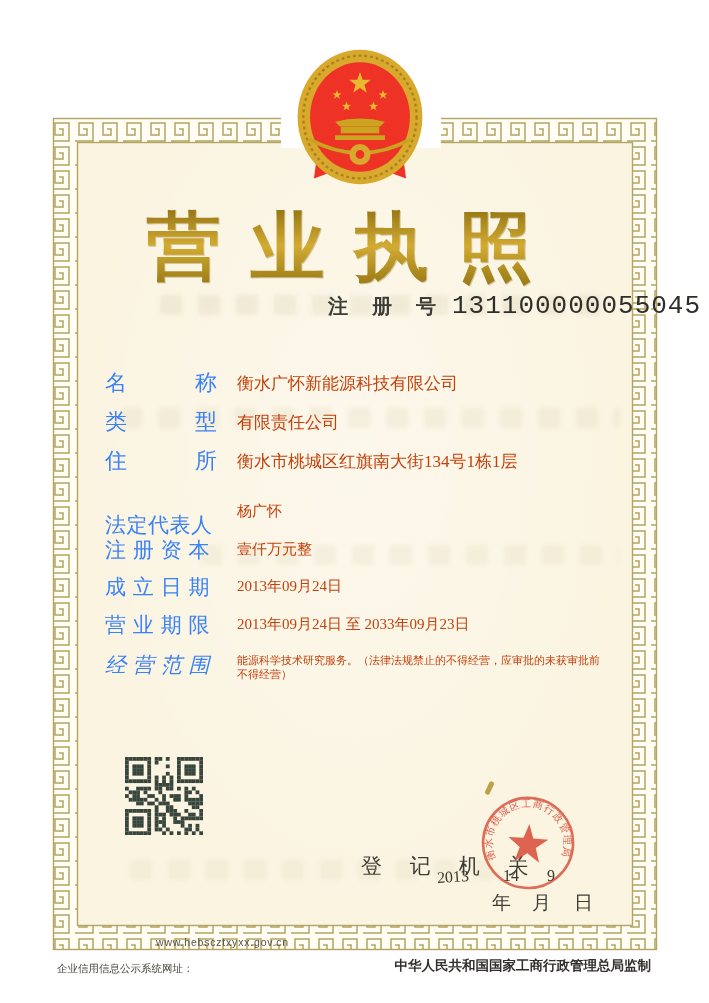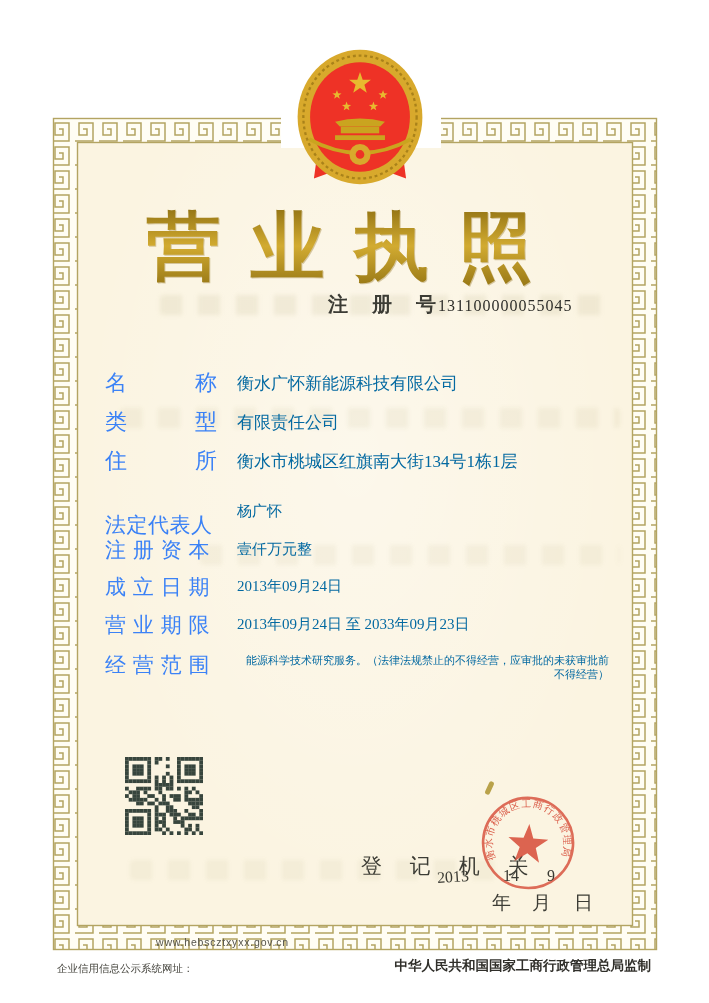--- a/index.html
+++ b/index.html
@@ -13,24 +13,24 @@
   .ghost{background:repeating-linear-gradient(90deg, rgba(186,175,130,0.16) 0 22px, rgba(0,0,0,0) 22px 38px);
          filter:blur(2px);border-radius:4px;}
   
   .title{left:0;right:0;top:198px;text-align:center;font-size:74px;font-weight:900;
          letter-spacing:30px;
          background:linear-gradient(180deg,#8a6c10 4%,#d2ab31 48%,#8a6c10 98%);
          -webkit-background-clip:text;background-clip:text;color:transparent;
          filter:drop-shadow(1px 1px 0 rgba(140,105,20,0.35));}
   .reg-row{top:291px;left:328px;font-size:20px;color:#3c3c35;}
   .reg-label{font-weight:600;letter-spacing:2px;}
-  .reg-number{font-family:Liberation Serif, serif;font-size:16px;color:#2e2e2a;letter-spacing:1px;}
+  .reg-number{font-family:Liberation Mono, monospace;font-size:26px;color:#2e2e2a;letter-spacing:1px;margin-left:14px;}
   .f-label{position:absolute;left:105px;font-size:22px;color:#3b82f6;letter-spacing:0.5px;white-space:pre;}
   .f-label.small{font-size:21px;}
-  .f-value{position:absolute;left:237px;font-family:"Liberation Serif",serif;color:#0369a1;white-space:pre;text-align:right;}
+  .f-value{position:absolute;left:237px;font-family:"Liberation Serif",serif;color:#c2410c;white-space:pre;}
   .v-big{font-size:17px;}
   .v-mid{font-size:15px;}
   .v-scope{font-size:11px;width:372px;line-height:1.25;white-space:normal;}
   .authority{top:852px;left:361px;font-size:21px;color:#3c3c35;letter-spacing:11px;white-space:pre;}
   .dt{position:absolute;font-family:"Liberation Serif",serif;color:#3a3a33;font-size:16px;}
   .du{position:absolute;font-size:19px;color:#3c3c35;}
   .border-url{top:936px;left:156px;font-size:10.5px;color:#55544c;letter-spacing:0.8px;}
   .foot-left{top:962px;left:57px;font-size:10.5px;color:#45443d;}
   .foot-right{top:957px;right:58px;font-size:13.5px;font-weight:600;color:#302f2a;font-family:"Liberation Serif",serif;}
   svg{display:block;}
@@ -132,21 +132,21 @@
   </div>
   <div>
     <span class="f-label small" style="top:573px;">成 立 日 期</span>
     <span class="f-value v-mid" style="top:577px;">2013年09月24日</span>
   </div>
   <div>
     <span class="f-label small" style="top:611px;">营 业 期 限</span>
     <span class="f-value v-mid" style="top:615px;">2013年09月24日 至 2033年09月23日</span>
   </div>
   <div>
-    <span class="f-label small" style="top:651px;">经 营 范 围</span>
+    <span class="f-label small" style="top:651px;font-style:italic;">经 营 范 围</span>
     <span class="f-value v-scope" style="top:654px;">能源科学技术研究服务。（法律法规禁止的不得经营，应审批的未获审批前不得经营）</span>
   </div>
 
   <svg id="qr-svg" class="abs" style="left:125px;top:757px;" width="78" height="78" viewBox="0 0 21 21">
       <rect x="0" y="0" width="1.02" height="1.02" fill="#37453d"></rect>
       <rect x="1" y="0" width="1.02" height="1.02" fill="#37453d"></rect>
       <rect x="2" y="0" width="1.02" height="1.02" fill="#37453d"></rect>
       <rect x="3" y="0" width="1.02" height="1.02" fill="#37453d"></rect>
       <rect x="4" y="0" width="1.02" height="1.02" fill="#37453d"></rect>
       <rect x="5" y="0" width="1.02" height="1.02" fill="#37453d"></rect>

